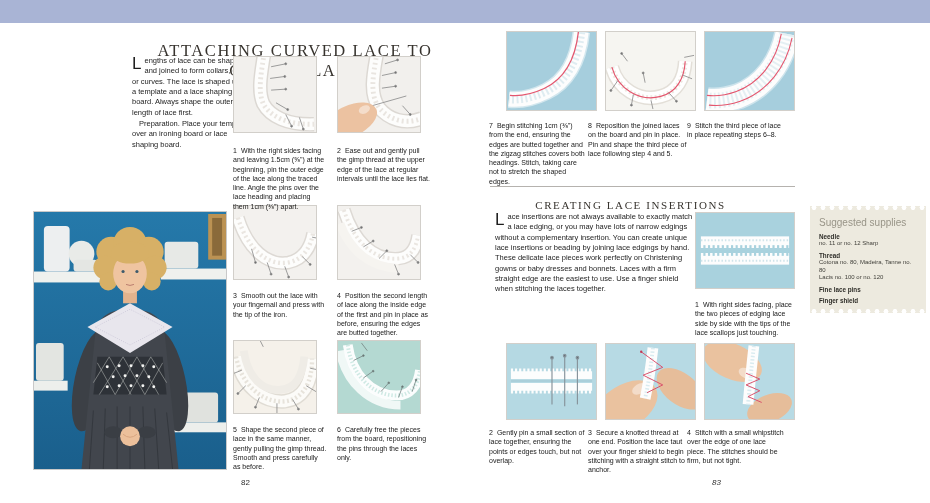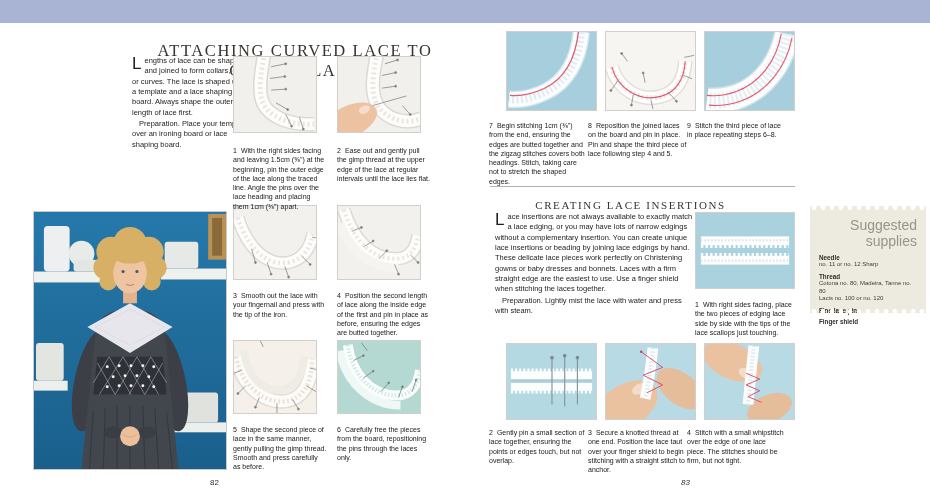--- a/index.html
+++ b/index.html
@@ -58,25 +58,25 @@
   #cap-r4{left:687px;top:421px;width:99px;}
 
   
   .supplies{position:absolute;left:810px;top:206px;width:116px;height:107px;box-sizing:border-box;
             background:#edeadf;padding:11px 9px 0 9px;}
   .supplies::before,.supplies::after{content:"";position:absolute;left:0;right:0;height:7px;
             background-image:radial-gradient(circle at 4px 3.5px,#ffffff 2.4px,rgba(255,255,255,0) 2.6px);
             background-size:9px 7px;}
   .supplies::before{top:-2px;}
   .supplies::after{bottom:-2px;}
-  .sup-title{font-size:14px;color:#989487;margin:0 0 5px 0;text-align:right;}
+  .sup-title{font-size:10px;color:#989487;margin:0 0 5px 0;}
   .sup-label{font-size:6.3px;font-weight:bold;color:#2e2d28;margin:4px 0 0 0;}
   .sup-detail{font-size:6px;color:#403f39;margin:0;white-space:pre-line;line-height:1.3;}
 
-  .pgnum{position:absolute;font-size:8px;color:#2e2e2e;text-align:left;width:40px;}
+  .pgnum{position:absolute;font-size:8px;color:#2e2e2e;text-align:right;width:40px;}
   #pg82{left:210px;top:478px;}
   #pg83{left:681px;top:478px;font-style:italic;}
 </style>
 </head>
 <body>
 
 <div id="canvas">
   <div class="band"></div>
 
   <h1 class="book-title" id="l-title">ATTACHING CURVED LACE TO CURVED LACE</h1>
@@ -355,21 +355,20 @@
 
   <p class="cap" id="cap-r7"><span class="n">7</span><span>Begin stitching 1cm (⅜") from the end, ensuring the edges are butted together and the zigzag stitches covers both headings. Stitch, taking care not to stretch the shaped edges.</span></p>
   <p class="cap" id="cap-r8"><span class="n">8</span><span>Reposition the joined laces on the board and pin in place. Pin and shape the third piece of lace following step 4 and 5.</span></p>
   <p class="cap" id="cap-r9"><span class="n">9</span><span>Stitch the third piece of lace in place repeating steps 6–8.</span></p>
 
   <div class="rule"></div>
   <h2 class="book-title" id="r-title">CREATING LACE INSERTIONS</h2>
 
   <div class="intro" id="r-intro">
     <p class="p1"><span class="dropcap">L</span><span>ace insertions are not always available to exactly match a lace edging, or you may have lots of narrow edgings without a complementary insertion. You can create unique lace insertions or beading by joining lace edgings by hand. These delicate lace pieces work perfectly on Christening gowns or baby dresses and bonnets. Laces with a firm straight edge are the easiest to use. Use a finger shield when stitching the laces together.</span></p>
-    <p class="p2">Preparation. Lightly mist the lace with water and press with steam.</p>
   </div>
 
   <div class="ph" id="ph-r1">
     <svg viewBox="0 0 100 77" preserveAspectRatio="none">
       <rect width="100" height="77" fill="#a9d2de"></rect>
       <rect x="5" y="24" width="90" height="9" fill="#fdfdfd"></rect>
       <line x1="5" y1="34" x2="95" y2="34" stroke="#fdfdfd" stroke-width="4" stroke-dasharray="2.5,2.2"></line>
       <line x1="5" y1="28" x2="95" y2="28" stroke="#cfe4ea" stroke-width="2" stroke-dasharray="1.5,2"></line>
       <rect x="5" y="44" width="90" height="9" fill="#fdfdfd"></rect>
       <line x1="5" y1="43" x2="95" y2="43" stroke="#fdfdfd" stroke-width="4" stroke-dasharray="2.5,2.2"></line>

